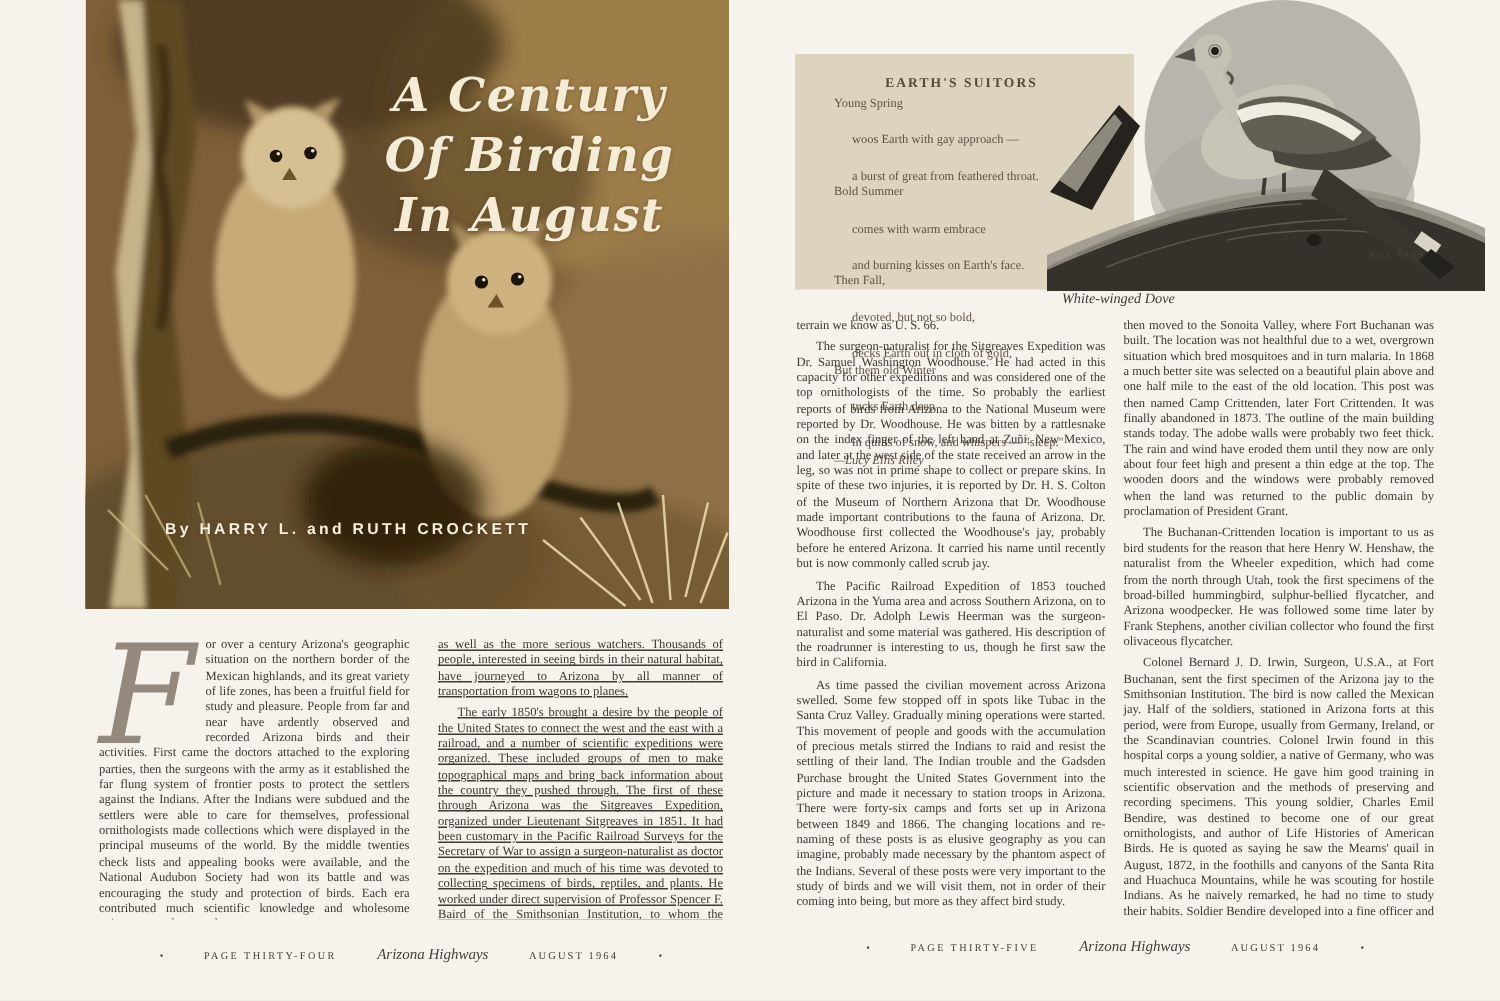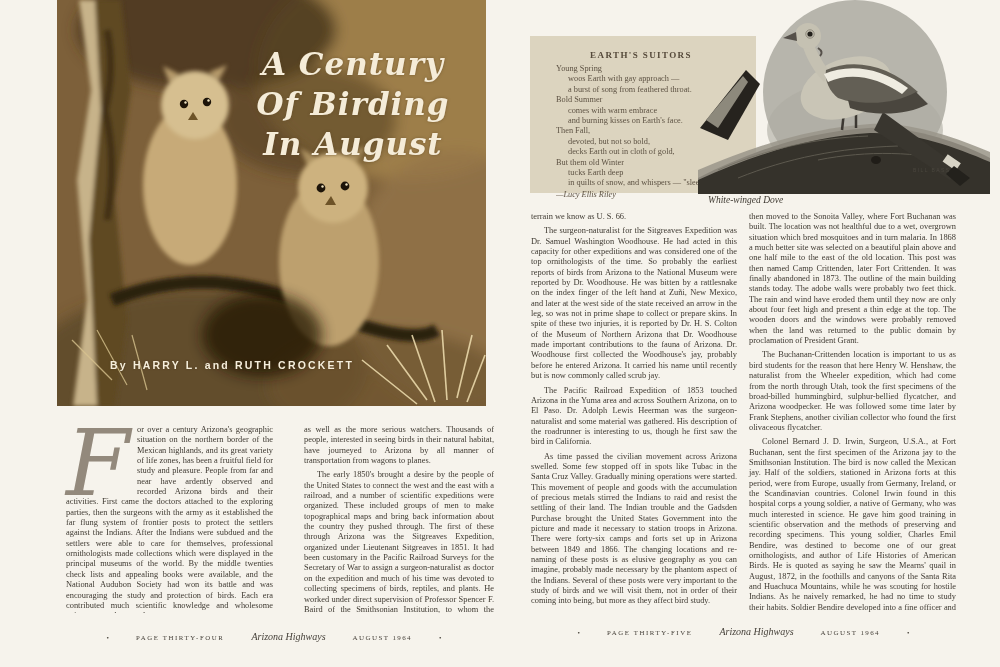--- a/index.html
+++ b/index.html
@@ -6,40 +6,40 @@
   .canvas{position:relative;width:1000px;height:667px;background:#f6f3ec;overflow:hidden;
           font-family:"Liberation Serif",serif;}
   
   .owls-photo{position:absolute;left:57px;top:0;width:429px;height:406px;overflow:hidden;}
   .article-title{position:absolute;left:248px;top:44px;width:210px;text-align:center;
     font-family:"DejaVu Serif",serif;font-style:italic;font-weight:bold;
     font-size:31px;line-height:40px;color:#f5ecd8;
     text-shadow:0 0 3px rgba(90,66,32,.55);letter-spacing:1px;}
   .byline{position:absolute;left:110px;top:347px;color:#f6efdc;
     font-family:"Liberation Sans",sans-serif;font-size:10.5px;font-weight:bold;
-    letter-spacing:2.2px;text-shadow:0 0 2px rgba(70,50,25,.6);margin-top:12px;}
+    letter-spacing:2.2px;text-shadow:0 0 2px rgba(70,50,25,.6);}
   
   .col{position:absolute;text-align:justify;font-size:8.4px;line-height:10.35px;
        color:#3e3931;overflow:hidden;}
   .col p{margin:4px;}
   .col p.ind{text-indent:13px;}
   .dropcap{float:left;width:62px;height:64px;margin:3px 9px 0 0;text-align:center;
     font-family:"DejaVu Serif",serif;font-style:italic;font-size:92px;line-height:.78;
     color:#93897c;}
   #lp-col1{left:62px;top:421px;width:215px;height:192px;}
-  #lp-col2{left:300px;top:421px;width:198px;height:192px;}
+  #lp-col2{left:288px;top:421px;width:198px;height:192px;text-decoration:underline;}
   #rp-col1{left:527px;top:208px;width:214px;height:404px;}
   #rp-col2{left:745px;top:208px;width:215px;height:404px;}
   
   .poem-box{position:absolute;left:530px;top:36px;width:226px;height:157px;
     background:#dcd4bf;padding:14px 0 12px 26px;box-sizing:border-box;}
   .poem-title{font-size:9px;letter-spacing:1.4px;color:#55493a;text-align:center;
     margin:0 30px 4px 0;font-weight:bold;}
   .poem-line{font-size:8.3px;line-height:10.4px;color:#5d5243;}
-  .poem-line.in{padding-left:12px;}
+  .poem-line.in{padding-left:12px;margin-top:14px;}
   .poem-attribution{font-size:8.3px;font-style:italic;color:#5d5243;
     text-align:left;padding-right:40px;margin-top:1px;}
   
   .dove-photo{position:absolute;left:698px;top:0;width:292px;height:194px;}
   .photo-credit{position:absolute;left:913px;top:167px;font-family:"Liberation Sans",sans-serif;
     font-size:5px;letter-spacing:1.4px;color:#4a463e;}
   .photo-caption{position:absolute;left:708px;top:195px;font-style:italic;
     font-size:9.5px;color:#3e3931;}
   
   .page-footer{position:absolute;display:flex;align-items:baseline;
@@ -147,21 +147,21 @@
       <span class="f-bullet">•</span>
     </div>
   </div>
 
   <div>
 
     <div class="poem-box">
       <div class="poem-title">EARTH'S SUITORS</div>
       <div class="poem-line">Young Spring</div>
       <div class="poem-line in">woos Earth with gay approach —</div>
-      <div class="poem-line in">a burst of song from feathered throat.</div>
+      <div class="poem-line in">a burst of great from feathered throat.</div>
       <div class="poem-line">Bold Summer</div>
       <div class="poem-line in">comes with warm embrace</div>
       <div class="poem-line in">and burning kisses on Earth's face.</div>
       <div class="poem-line">Then Fall,</div>
       <div class="poem-line in">devoted, but not so bold,</div>
       <div class="poem-line in">decks Earth out in cloth of gold,</div>
       <div class="poem-line">But them old Winter</div>
       <div class="poem-line in">tucks Earth deep</div>
       <div class="poem-line in">in quilts of snow, and whispers — "sleep."</div>
       <div class="poem-attribution">—Lucy Ellis Riley</div>

